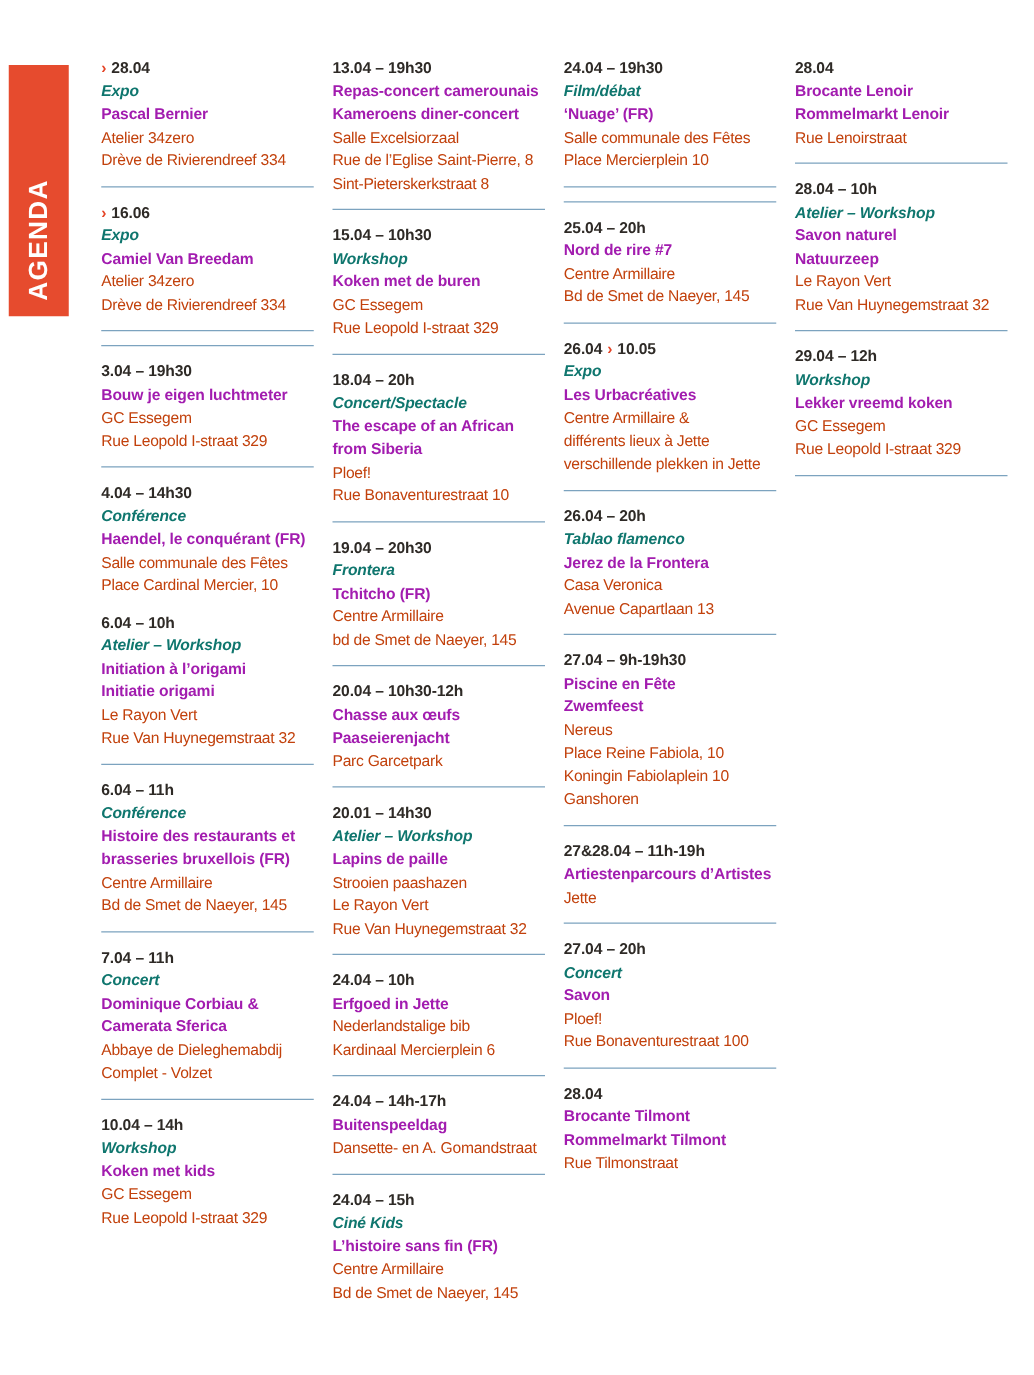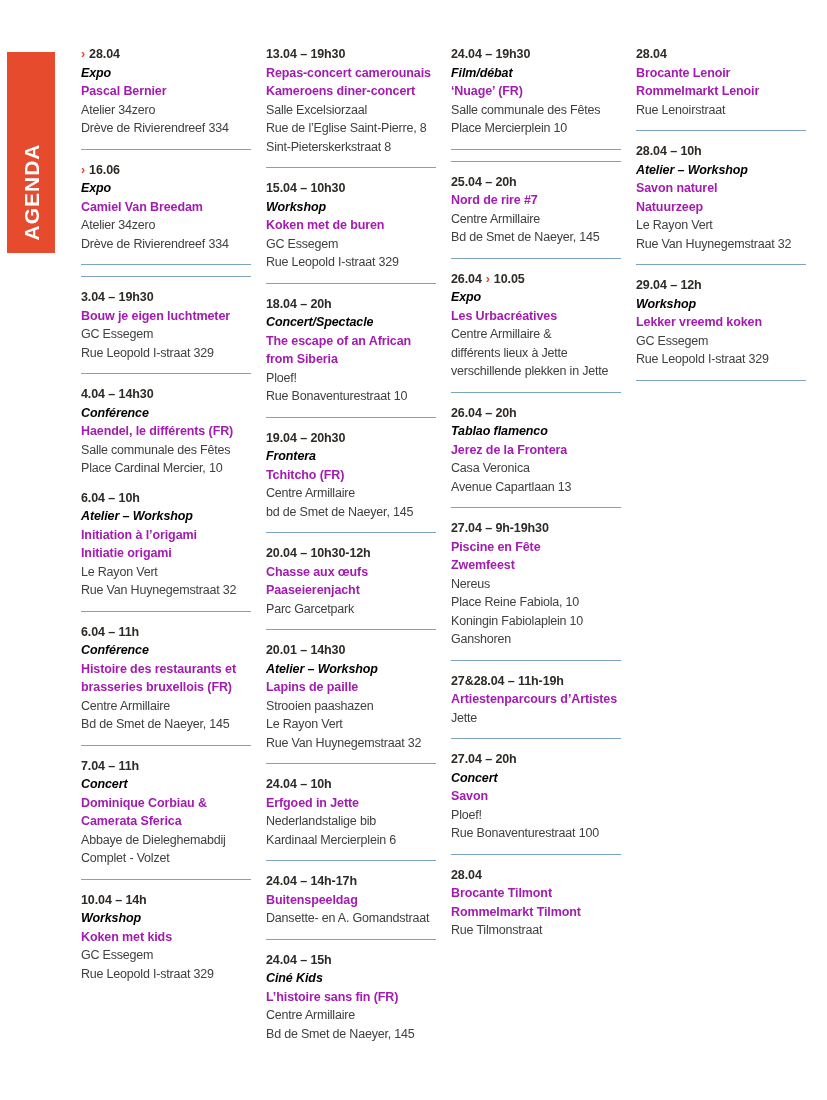--- a/index.html
+++ b/index.html
@@ -29,29 +29,29 @@
   .col { width:170px; margin-right:15px; flex:none; }
   .event { margin-bottom:11px; }
   .divider { border-top:1px solid #7ca3bf; height:0; margin:0 0 11px 0; }
   .date {
     font-weight:bold; color:#2e2a26; font-size:12.5px; line-height:18.5px;
     letter-spacing:-0.1px;
   }
   .chev { color:#e54527; font-weight:bold; margin-right:4px; }
   .chev.mid { margin:0 4px; }
   .category {
-    color:#000000; font-weight:bold; font-style:italic;
+    color:#0f766e; font-weight:bold; font-style:italic;
     font-size:12.5px; line-height:18.5px; letter-spacing:-0.1px;
   }
   .title {
     color:#a21caf; font-weight:bold;
     font-size:12.5px; line-height:18.5px; letter-spacing:-0.1px;
   }
   .detail {
-    color:#404040; font-size:12.5px; line-height:18.5px;
+    color:#c2410c; font-size:12.5px; line-height:18.5px;
     letter-spacing:-0.2px; text-align:justify;
   }
 </style>
 </head>
 <body>
 
 <div class="banner">
   <div class="banner-label-box">
     <span>AGENDA</span>
   </div>
@@ -79,21 +79,21 @@
       <div class="event">
         <div class="date"><span>3.04</span><span> – 19h30</span></div>
         <div class="title">Bouw je eigen luchtmeter</div>
         <div class="detail">GC Essegem</div>
         <div class="detail">Rue Leopold I-straat 329</div>
       </div>
       <div class="divider"></div>
       <div class="event">
         <div class="date"><span>4.04</span><span> – 14h30</span></div>
         <div class="category">Conférence</div>
-        <div class="title">Haendel, le différents (FR)</div>
+        <div class="title">Haendel, le conquérant (FR)</div>
         <div class="detail">Salle communale des Fêtes</div>
         <div class="detail">Place Cardinal Mercier, 10</div>
       </div>
       <div class="event">
         <div class="date"><span>6.04</span><span> – 10h</span></div>
         <div class="category">Atelier – Workshop</div>
         <div class="title">Initiation à l’origami</div>
         <div class="title">Initiatie origami</div>
         <div class="detail">Le Rayon Vert</div>
         <div class="detail">Rue Van Huynegemstraat 32</div>

